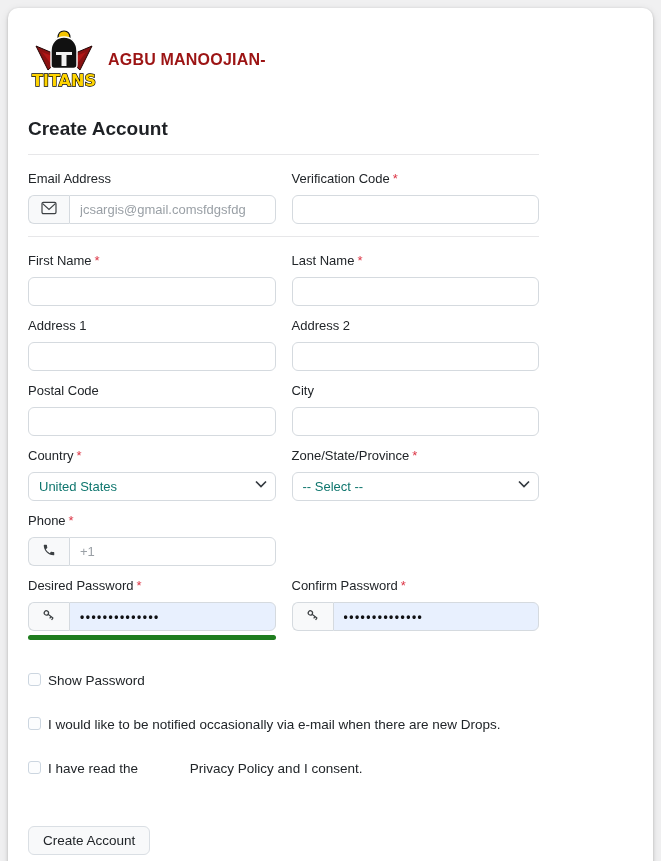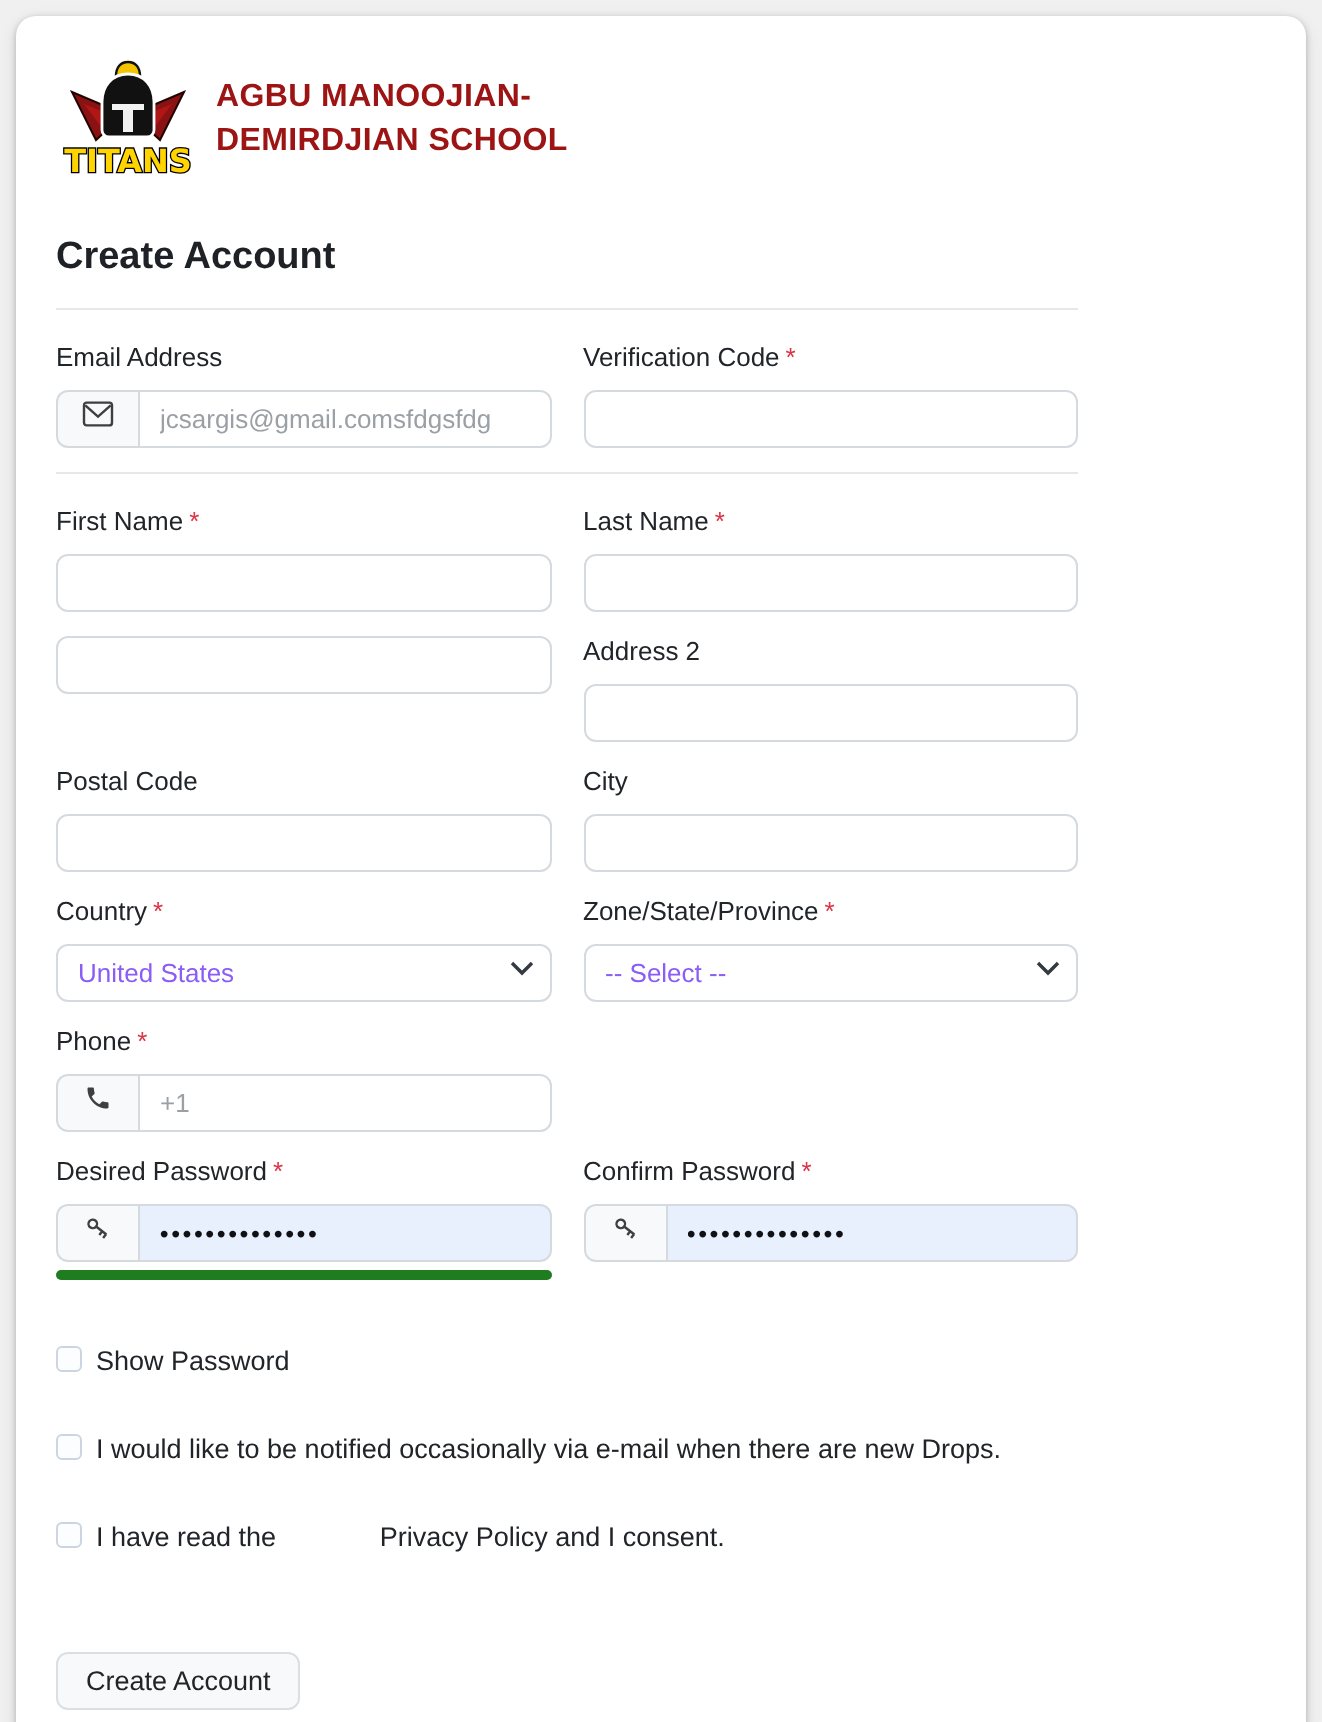--- a/index.html
+++ b/index.html
@@ -51,21 +51,21 @@
     background:#f8f9fa; border:1px solid #d5dadf; border-right:0;
     border-radius:6px 0 0 6px; color:#3c4043;
   }
   .igroup .txt { border-radius:0 6px 6px 0; }
   
   .select-wrap { position:relative; }
   .sel {
     -webkit-appearance:none; appearance:none;
     width:100%; height:29px;
     border:1px solid #d5dadf; border-radius:6px;
-    padding:4px 28px 4px 10px; font-size:13px; color:#8b5cf6;
+    padding:4px 28px 4px 10px; font-size:13px; color:#0f766e;
     background:#fff; font-family:"Liberation Sans", sans-serif; outline:none;
   }
   .chev { position:absolute; right:9px; top:8px; pointer-events:none; color:#343a40; line-height:0; }
   
   .pwd { background:#e8f0fe; font-weight:800; letter-spacing:1.5px; font-size:12px; color:#101114; }
   .strength { height:5px; border-radius:3px; margin-top:4px; width:100%; }
   
   .chk-row { display:flex; align-items:flex-start; font-size:13.5px; margin-bottom:29px; }
   .chk-row.first { margin-top:33px; }
   .cb {
@@ -99,21 +99,20 @@
       <path d="M36 1 C32 1 30 4 30 8 L30 12 L42 12 L42 8 C42 4 40 1 36 1 Z" fill="#f4c400" stroke="#111" stroke-width="1.2"></path>
 
       <path d="M36 7 C28 7 23 13 23 21 L23 35 C23 37 24.5 38.5 26.5 38.5 L45.5 38.5 C47.5 38.5 49 37 49 35 L49 21 C49 13 44 7 36 7 Z" fill="#111" stroke="#fff" stroke-width="1.4"></path>
 
       <path d="M28 22 L44 22 L44 25 L38.5 25 L38.5 36 L33.5 36 L33.5 25 L28 25 Z" fill="#fff" opacity="0.95"></path>
 
       <text x="36" y="56" text-anchor="middle" font-family="DejaVu Sans, sans-serif" font-size="16" font-weight="bold" fill="#ffd400" stroke="#000" stroke-width="1.3" paint-order="stroke">TITANS</text>
     </svg>
     <div class="brand-name" style="color: rgb(156, 20, 20);">
       <div>AGBU MANOOJIAN-</div>
-      <div>DEMIRDJIAN SCHOOL</div>
     </div>
   </div>
 
   <h1 class="page-title">Create Account</h1>
 
   <div class="form-wrap">
     <hr class="rule">
 
     
     <div class="row2">
@@ -147,20 +146,21 @@
       </div>
       <div>
         <label class="fld-label"><span>Last Name</span><span class="req">*</span></label>
         <input class="txt" type="text" value="" style="">
       </div>
     </div>
 
     
     <div class="row2">
       <div>
+        <label class="fld-label"><span>Address 1</span></label>
         <input class="txt" type="text" value="" style="">
       </div>
       <div>
         <label class="fld-label"><span>Address 2</span></label>
         <input class="txt" type="text" value="" style="">
       </div>
     </div>
 
     
     <div class="row2">

